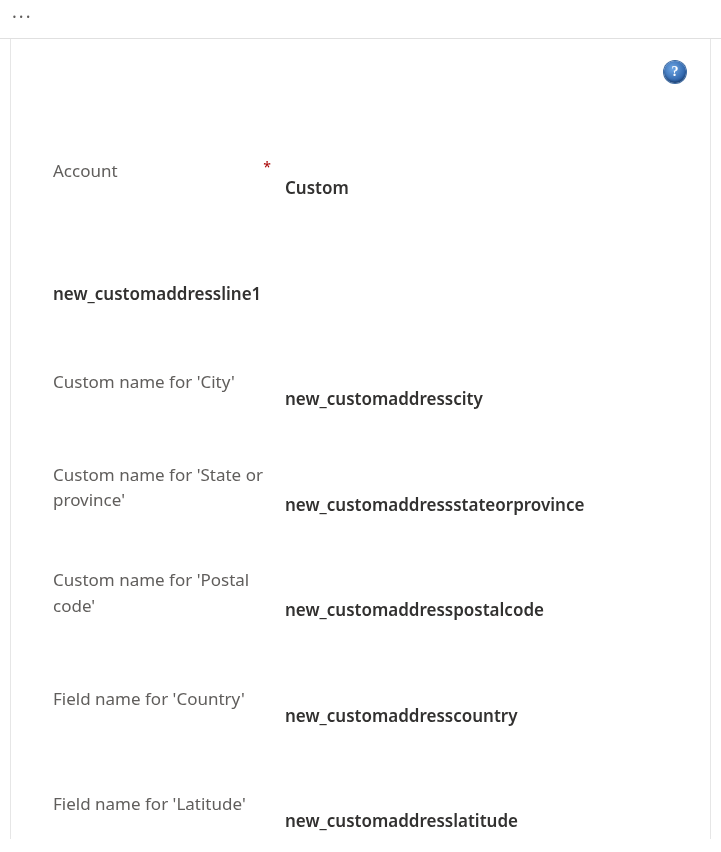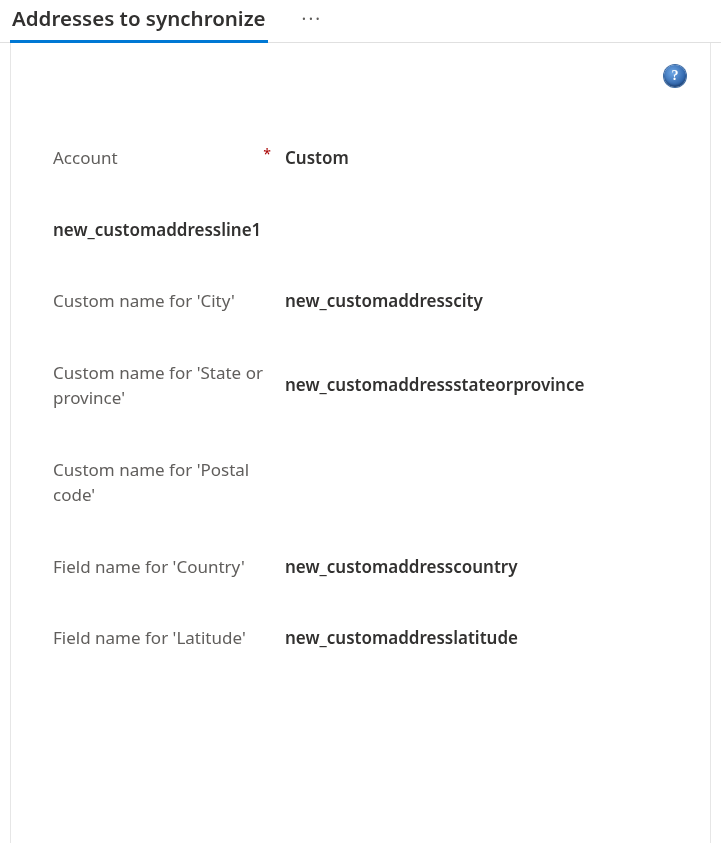--- a/index.html
+++ b/index.html
@@ -95,35 +95,33 @@
       line-height: 1.5;
     }
     .req {
       color: #a80000;
       font-size: 14px;
       line-height: 1.3;
       margin-left: 2px;
     }
     .value-col {
       flex: 1;
+      margin-top: 34px;
     }
     .value {
       font-size: 17px;
       font-weight: 600;
       color: #323130;
       line-height: 1.5;
     }
   </style>
 </head>
 <body>
 
 <div class="tab-header">
-  <div class="tab active">
-    <span>Addresses to synchronize</span>
-  </div>
   <div class="ellipsis">
     <span>···</span>
   </div>
 </div>
 
 <div class="panel">
 
   <div class="help-row">
     <div class="help-icon">
       <span>?</span>
@@ -150,20 +148,21 @@
       <div class="form-row">
         <div class="label-col">
           <span class="label">Custom name for 'State or province'</span>
         </div>
         <div class="value-col"><span class="value">new_customaddressstateorprovince</span></div>
       </div>
       <div class="form-row">
         <div class="label-col">
           <span class="label">Custom name for 'Postal code'</span>
         </div>
+        <div class="value-col"><span class="value">new_customaddresspostalcode</span></div>
       </div>
       <div class="form-row">
         <div class="label-col">
           <span class="label">Field name for 'Country'</span>
         </div>
         <div class="value-col"><span class="value">new_customaddresscountry</span></div>
       </div>
       <div class="form-row">
         <div class="label-col">
           <span class="label">Field name for 'Latitude'</span>

